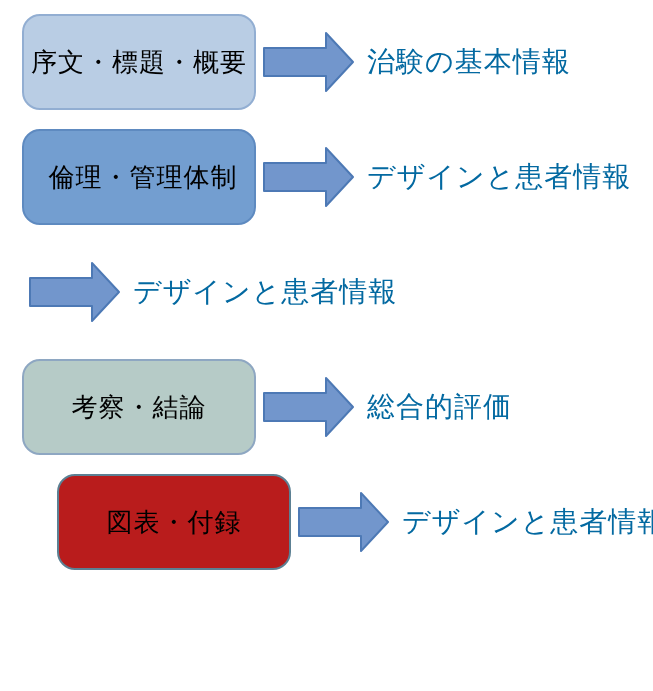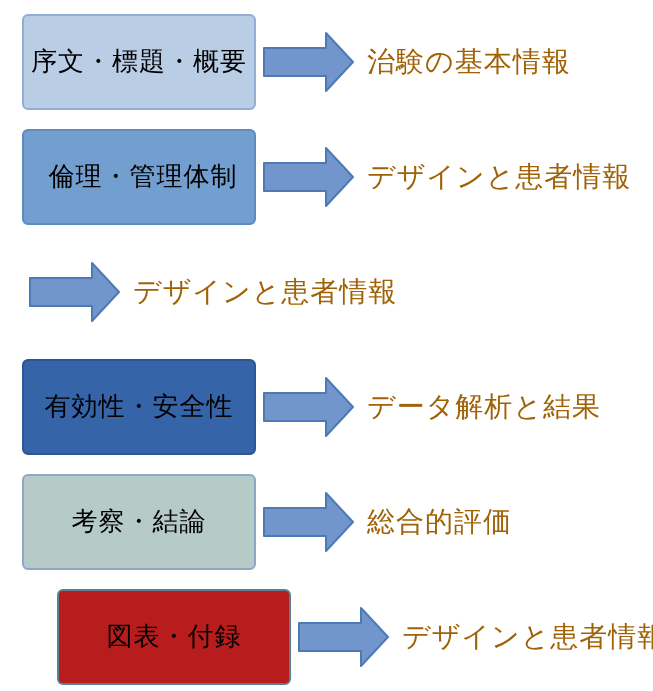--- a/index.html
+++ b/index.html
@@ -23,43 +23,42 @@
     align-items: center;
     height: 96px;
     margin-bottom: 19px;
   }
   .stage-box {
     flex: 0 0 auto;
     width: 234px;
     height: 96px;
     box-sizing: border-box;
     border: 2px solid #7f9db9;
-    border-radius: 6px;
+    border-radius: 18px;
     background: #b9cde4;
     display: flex;
     align-items: center;
     justify-content: center;
-    font-family: Liberation Serif, serif;
   }
   .stage-label {
     font-size: 26px;
     letter-spacing: 1px;
     color: #000000;
     white-space: nowrap;
     line-height: 1;
   }
   .arrow-icon {
     flex: 0 0 auto;
     margin-left: 7px;
     display: block;
   }
   .result-label {
     font-size: 28px;
     letter-spacing: 1px;
-    color: #a16207;
+    color: #0369a1;
     white-space: nowrap;
     margin-left: 12px;
     line-height: 1;
   }
 </style>
 </head>
 <body>
 
 <div class="canvas">
   <div class="diagram" id="diagram">
@@ -83,29 +82,20 @@
     <span class="result-label">デザインと患者情報</span>
   </div>
 
   <div class="flow-row">
     <svg class="arrow-icon" width="92" height="62" viewBox="0 0 92 62" aria-hidden="true">
       <polygon points="1,17 63,17 63,2 90,31 63,60 63,45 1,45" stroke-width="2" stroke-linejoin="round" fill="#7296cc" stroke="#4d79b5"></polygon>
     </svg>
     <span class="result-label">デザインと患者情報</span>
   </div>
 
-  <div class="flow-row">
-    <div class="stage-box" style="background: rgb(53, 100, 169); border-color: rgb(45, 86, 148);">
-      <span class="stage-label">有効性・安全性</span>
-    </div>
-    <svg class="arrow-icon" width="92" height="62" viewBox="0 0 92 62" aria-hidden="true">
-      <polygon points="1,17 63,17 63,2 90,31 63,60 63,45 1,45" stroke-width="2" stroke-linejoin="round" fill="#7296cc" stroke="#4d79b5"></polygon>
-    </svg>
-    <span class="result-label">データ解析と結果</span>
-  </div>
 
   <div class="flow-row">
     <div class="stage-box" style="background: rgb(182, 203, 199); border-color: rgb(142, 167, 194); text-align: center;">
       <span class="stage-label">考察・結論</span>
     </div>
     <svg class="arrow-icon" width="92" height="62" viewBox="0 0 92 62" aria-hidden="true">
       <polygon points="1,17 63,17 63,2 90,31 63,60 63,45 1,45" stroke-width="2" stroke-linejoin="round" fill="#7296cc" stroke="#4d79b5"></polygon>
     </svg>
     <span class="result-label">総合的評価</span>
   </div>

